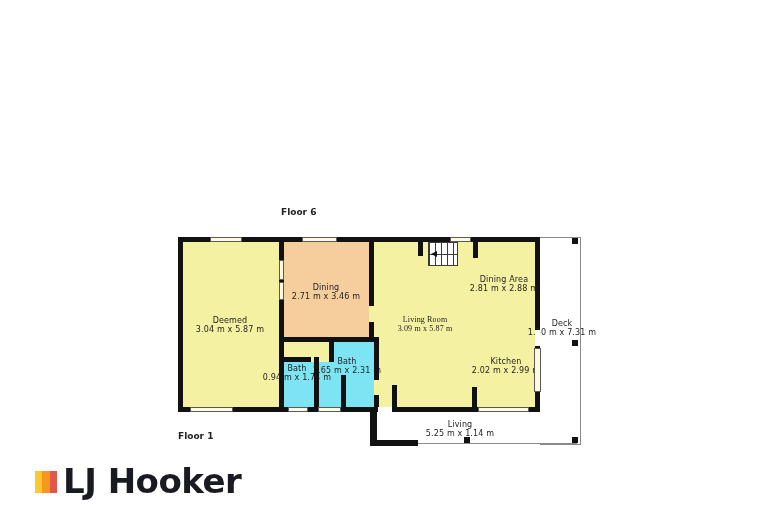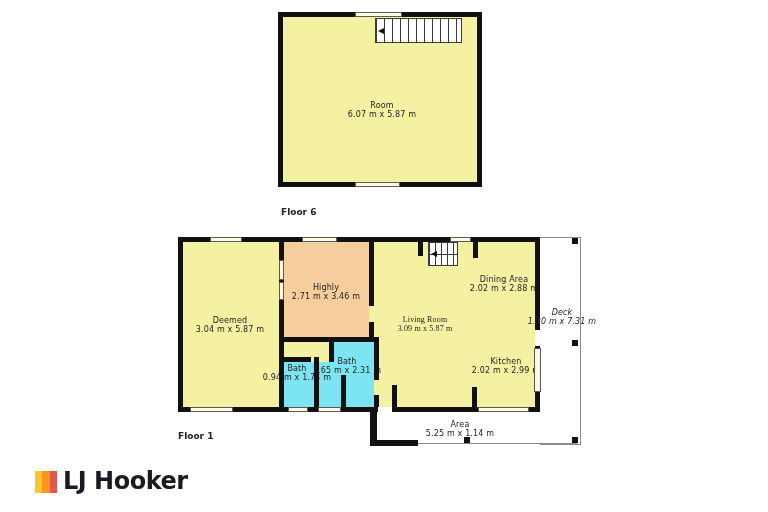--- a/index.html
+++ b/index.html
@@ -18,102 +18,87 @@
           border-top:3px solid transparent;border-bottom:3px solid transparent;border-right:6px solid #111;}
   .post{position:absolute;width:6px;height:6px;background:#111;z-index:5;}
   .floor-tag{position:absolute;font-size:9px;font-weight:700;color:#222;z-index:2;}
   #deck-area{position:absolute;left:540px;top:237px;width:40px;height:206px;
           border-top:1px solid #8a8a8a;border-right:1px solid #8a8a8a;border-bottom:1px solid #8a8a8a;z-index:0;}
   #porch-area{position:absolute;left:377px;top:412px;width:200px;height:31px;
           border-bottom:1px solid #8a8a8a;z-index:0;}
   #logo{position:absolute;left:35px;top:464px;height:34px;z-index:2;}
   #logo-stripes{position:absolute;left:0;top:7px;width:22px;height:22px;
           background:linear-gradient(90deg,#FDC82D 0 34%,#F6971F 34% 67%,#E2574C 67% 100%);}
-  #logo-text{position:absolute;left:28px;top:0;font-size:24px;line-height:34px;font-weight:700;
+  #logo-text{position:absolute;left:28px;top:0;font-size:34px;line-height:34px;font-weight:700;
           color:#1A1A22;letter-spacing:-0.5px;white-space:nowrap;}
   #disclaimer{position:absolute;left:385px;top:492px;transform:translate(-50%,-50%);
           font-size:8px;color:#333;letter-spacing:.2px;white-space:nowrap;z-index:2;}
   .tread-v{background-image:repeating-linear-gradient(90deg,#3a3a3a 0 1px,transparent 1px 8px);}
   .tread-grid{background-image:repeating-linear-gradient(90deg,#3a3a3a 0 1px,transparent 1px 6px),
           linear-gradient(to bottom,transparent 11px,#3a3a3a 11px,#3a3a3a 12px,transparent 12px);}
 </style>
 </head>
 <body>
 
 <div id="page">
 
-  <div class="floorblock" style="left:278px;top:12px;width:204px;height:175px;">
-    <div class="inner" style="left:5px;top:5px;width:194px;height:165px;"></div>
-
-    <div class="win" style="left:77px;top:0;width:47px;height:5px;"></div>
-    <div class="win" style="left:77px;top:170px;width:45px;height:5px;"></div>
-
-    <div class="stairs tread-v" style="left:97px;top:6px;width:87px;height:25px;">
-      <div class="stair-arrow"></div>
-    </div>
-
-    <div class="rlabel" style="left:104px;top:98px;">
-      <span style="display:block">Room</span>
-      <span style="display:block">6.07 m x 5.87 m</span>
-    </div>
-  </div>
   <div class="floor-tag" style="left:281px;top:207px;">Floor 6</div>
 
   <div id="deck-area"></div>
   <div id="porch-area"></div>
   <div class="post" style="left:572px;top:238px;"></div>
   <div class="post" style="left:572px;top:340px;"></div>
   <div class="post" style="left:572px;top:437px;"></div>
   <div class="post" style="left:464px;top:437px;"></div>
 
   <div class="wall" style="left:370px;top:412px;width:7px;height:34px;"></div>
   <div class="wall" style="left:370px;top:440px;width:48px;height:6px;"></div>
 
   <div class="rlabel" style="left:460px;top:429px;">
-    <span style="display:block">Area</span>
+    <span style="display:block">Living</span>
     <span style="display:block">5.25 m x 1.14 m</span>
   </div>
 
   <div class="floorblock" style="left:178px;top:237px;width:362px;height:175px;">
     <div class="inner" style="left:5px;top:5px;width:352px;height:165px;"></div>
 
     <div class="fill" style="left:106px;top:5px;width:85px;height:95px;background:#F6CE9E;"></div>
     <div class="fill" style="left:106px;top:125px;width:30px;height:45px;background:#7DE4F3;"></div>
     <div class="fill" style="left:156px;top:105px;width:40px;height:65px;background:#7DE4F3;"></div>
     <div class="fill" style="left:141px;top:125px;width:15px;height:45px;background:#7DE4F3;"></div>
 
     <div class="rlabel" style="left:52px;top:88px;">
       <span style="display:block">Deemed</span>
       <span style="display:block">3.04 m x 5.87 m</span>
     </div>
     <div class="rlabel" style="left:148px;top:55px;">
-      <span style="display:block">Highly</span>
+      <span style="display:block">Dining</span>
       <span style="display:block">2.71 m x 3.46 m</span>
     </div>
     <div class="rlabel" style="left:247px;top:87px;font-family:Liberation Serif, serif;">
       <span style="display:block">Living Room</span>
       <span style="display:block">3.09 m x 5.87 m</span>
     </div>
     <div class="rlabel" style="left:326px;top:47px;">
       <span style="display:block">Dining Area</span>
-      <span style="display:block">2.02 m x 2.88 m</span>
+      <span style="display:block">2.81 m x 2.88 m</span>
     </div>
     <div class="rlabel" style="left:328px;top:129px;">
       <span style="display:block">Kitchen</span>
       <span style="display:block">2.02 m x 2.99 m</span>
     </div>
     <div class="rlabel" style="left:119px;top:136px;">
       <span style="display:block">Bath</span>
       <span style="display:block">0.94 m x 1.74 m</span>
     </div>
     <div class="rlabel" style="left:169px;top:129px;">
       <span style="display:block">Bath</span>
       <span style="display:block">1.65 m x 2.31 m</span>
     </div>
-    <div class="rlabel" style="left:384px;top:80px;font-style:italic;">
+    <div class="rlabel" style="left:384px;top:91px;">
       <span style="display:block">Deck</span>
       <span style="display:block">1.30 m x 7.31 m</span>
     </div>
 
     <div class="wall" style="left:101px;top:0;width:5px;height:175px;"></div>
     <div class="wall" style="left:101px;top:100px;width:100px;height:5px;"></div>
     <div class="wall" style="left:191px;top:5px;width:5px;height:64px;"></div>
     <div class="wall" style="left:191px;top:85px;width:5px;height:20px;"></div>
     <div class="wall" style="left:151px;top:105px;width:5px;height:20px;"></div>
     <div class="wall" style="left:106px;top:120px;width:27px;height:5px;"></div>

